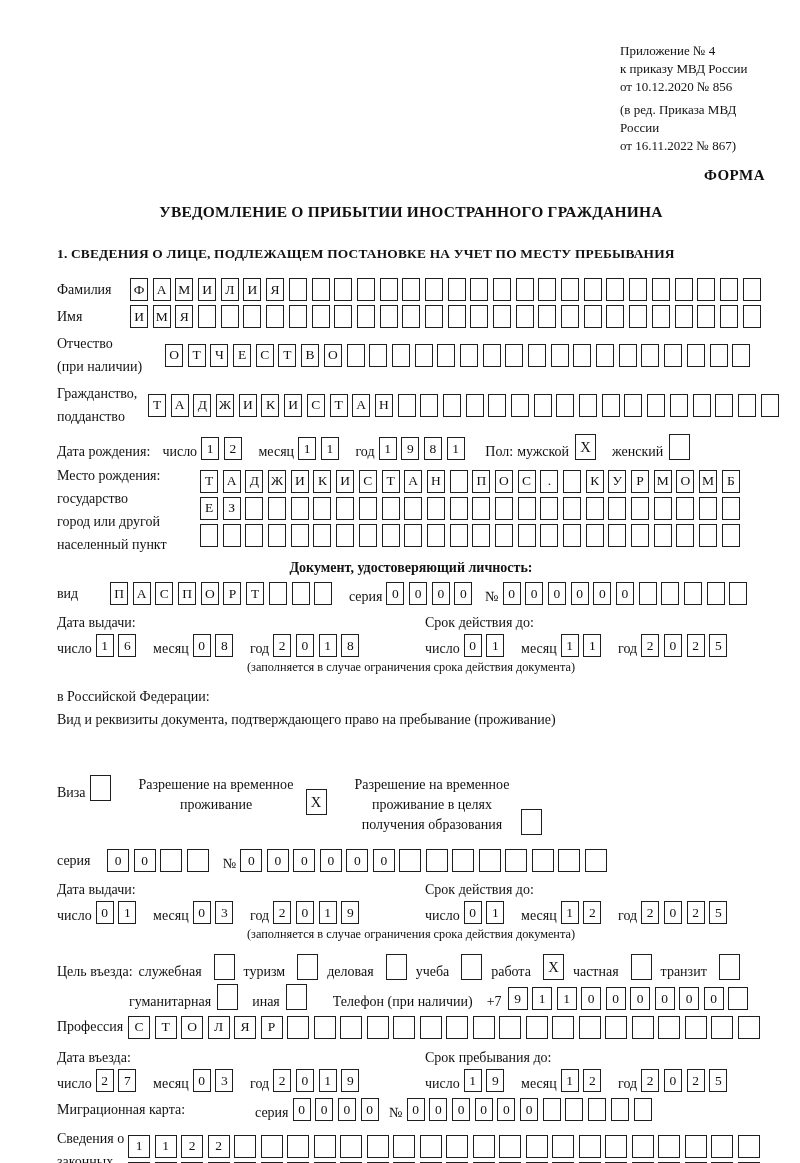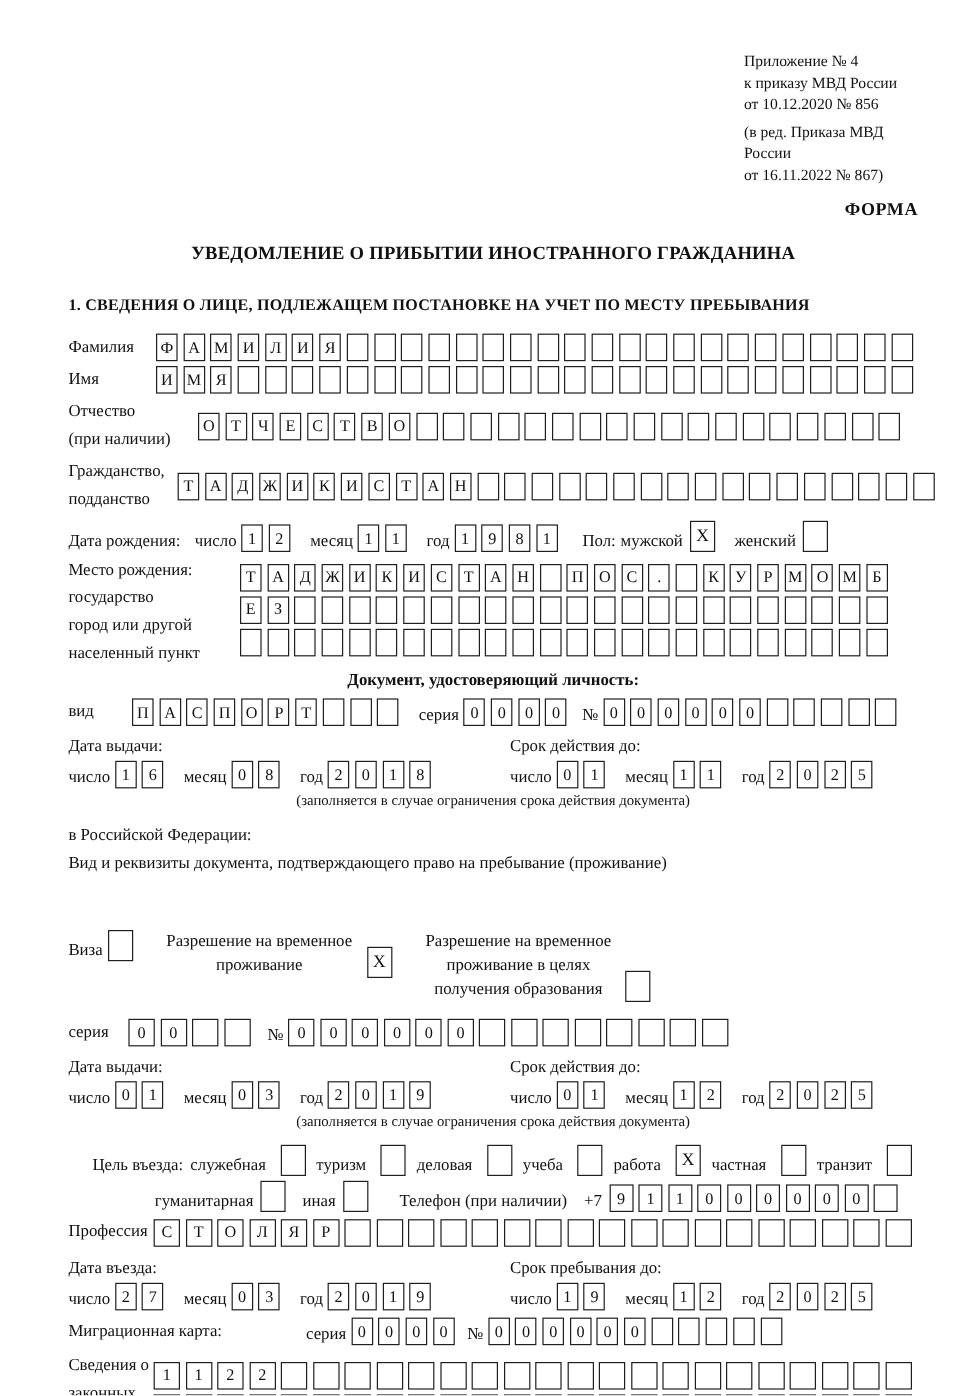--- a/index.html
+++ b/index.html
@@ -41,21 +41,21 @@
   .dcols{display:flex;}
   .dcol-l{flex:0 0 368px;}
   .dcol-r{flex:1;}
   .dhead{text-align:left;margin-bottom:3px;}
   .dnote{text-align:center;font-size:12.3px;margin-top:3px;}
   .intro{line-height:23px;margin-top:10px;}
   .optrow{display:flex;align-items:flex-start;margin-top:8px;}
   .opt{display:flex;align-items:flex-end;margin-top:36px;}
   .optlines{text-align:center;line-height:20px;}
   .mr28{margin-right:28px}.mr30{margin-right:30px}
-  .purpose{margin-top:12px;margin-left:20px;}
+  .purpose{margin-top:12px;}
   .purpose .plabel{margin-right:6px;flex:none;}
   .purpose .checkbox{margin-right:9px;}
   .indent72{margin-left:72px;}
   .phlabel{margin-left:26px;margin-right:14px;flex:none;}
   .prefix{margin-right:6px;flex:none;}
   .mt2{margin-top:2px}.mt6{margin-top:6px}.mt14{margin-top:14px}.mt16{margin-top:16px}
 </style>
 </head>
 <body>
 

